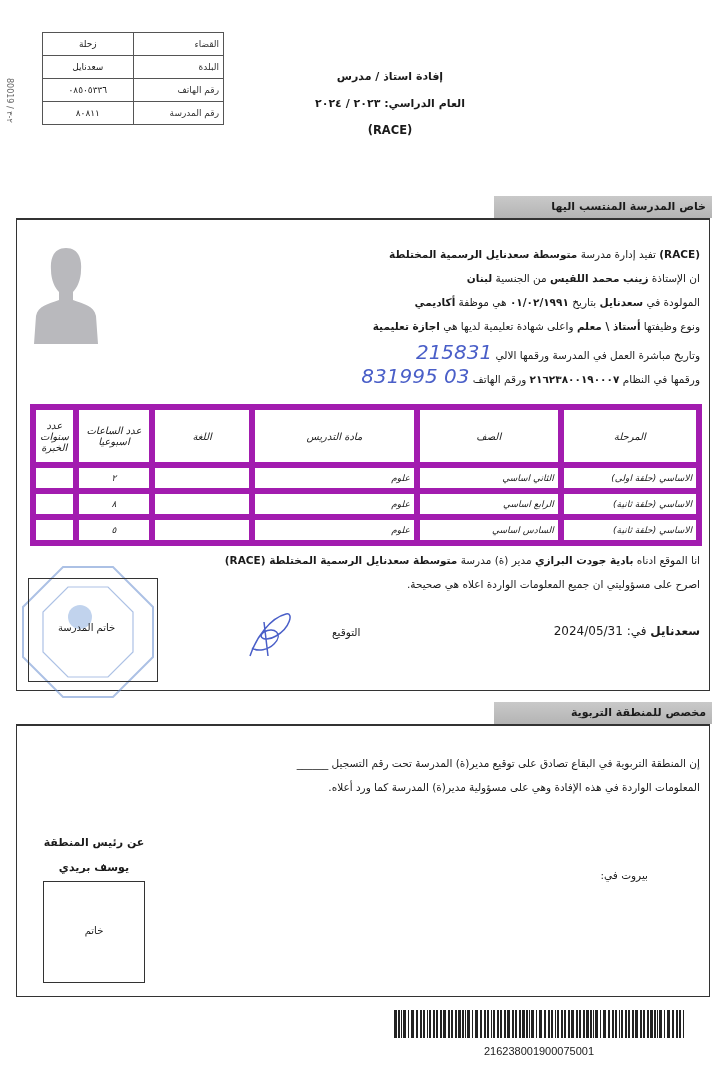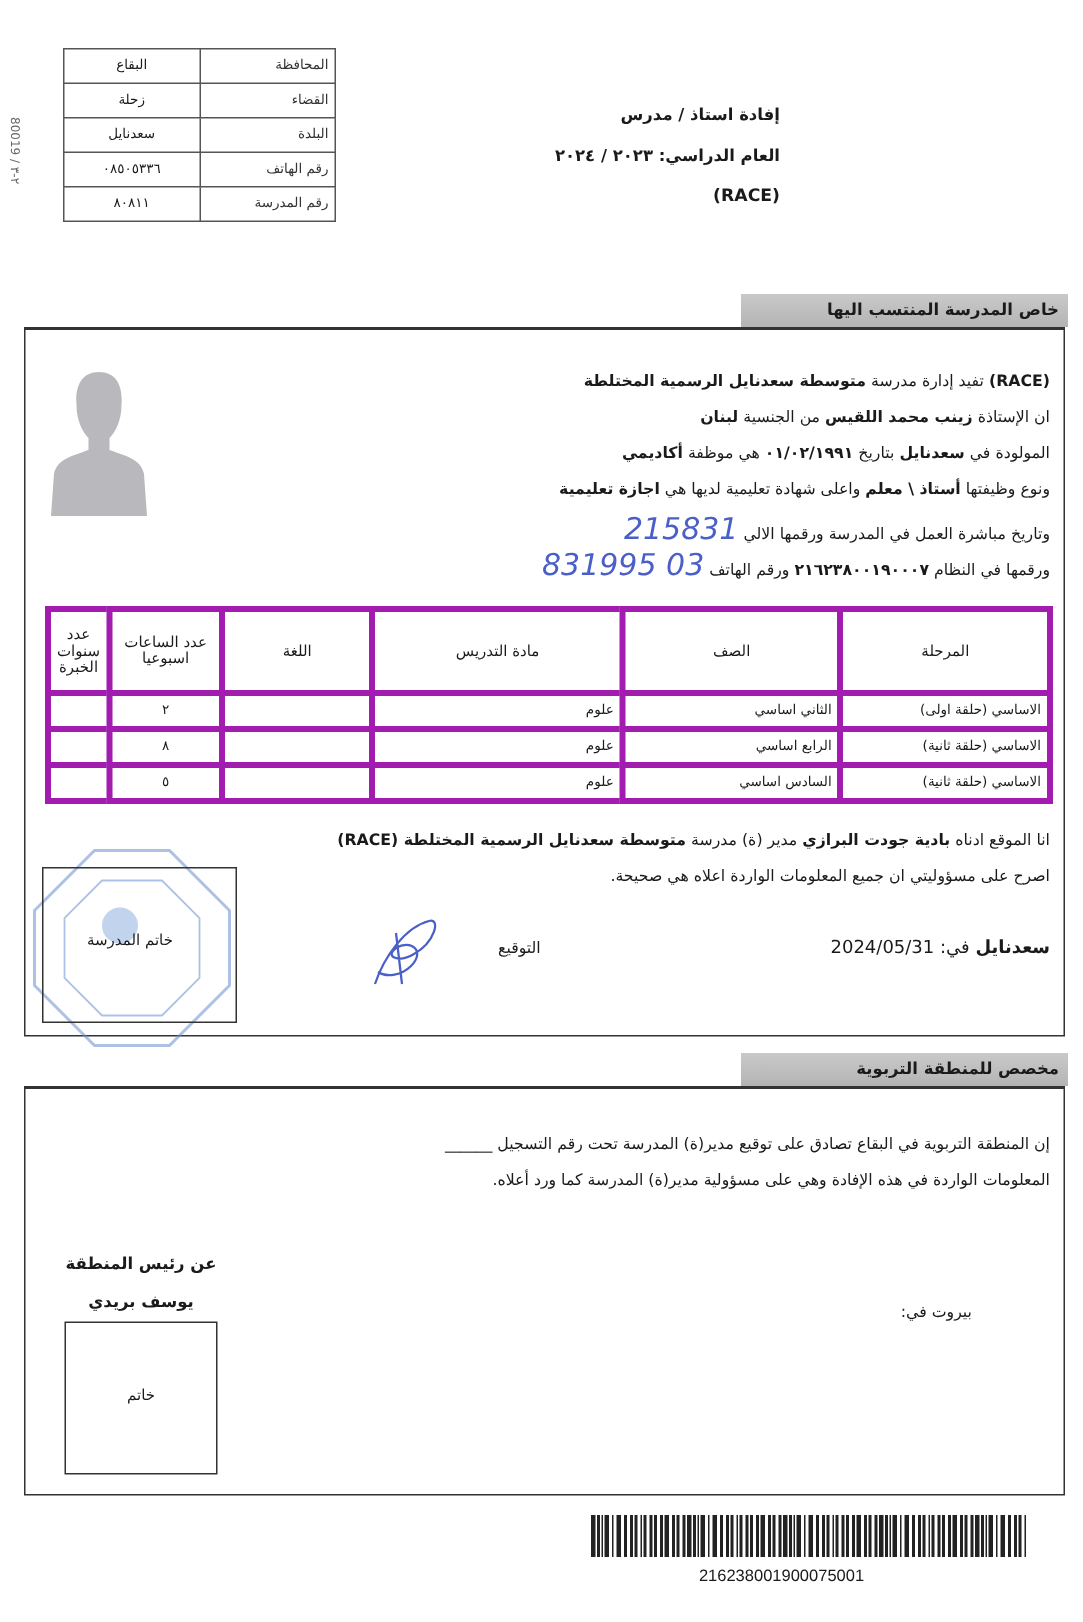--- a/index.html
+++ b/index.html
@@ -7,58 +7,54 @@
          font-family:"DejaVu Sans", "Liberation Sans", sans-serif; color:#1a1a1a; }
   .abs { position:absolute; }
   .rtl { direction:rtl; }
   
   .info-table { position:absolute; left:42px; top:32px; width:182px; border-collapse:collapse; border:1.5px solid #333; }
   .info-table td { border:1px solid #555; height:22px; font-size:9px; padding:0 4px; }
   .info-table td.lbl { text-align:right; width:84px; color:#333; }
   .info-table td.val { text-align:center; width:84px; }
   .side-code { position:absolute; left:14px; top:78px; font-size:8px; color:#666; transform:rotate(90deg); transform-origin:left top; white-space:nowrap; }
 
-  .header-block { position:absolute; left:260px; top:66px; width:260px; direction:rtl; }
+  .header-block { position:absolute; left:260px; top:66px; width:260px; text-align:center; direction:rtl; }
   .header-block .h1 { font-size:11px; font-weight:bold; margin:4px 0 14px; }
   .header-block .h2 { font-size:11px; font-weight:bold; margin:0 0 12px; }
   .header-block .h3 { font-size:11.5px; font-weight:bold; margin:0; line-height:17px; }
 
   .sec-title { position:absolute; right:10px; height:22px; background:linear-gradient(#c9c9c9,#b4b4b4);
                font-size:11px; font-weight:bold; direction:rtl; padding:0 6px; line-height:22px; text-align:right; }
   .panel { position:absolute; left:16px; width:692px; border:1.5px solid #333; border-top:2px solid #333; }
 
   .para { position:absolute; right:22px; direction:rtl; text-align:right; font-size:10.5px; white-space:nowrap; }
   .ul { font-weight:bold; }
   .hand { font-family:"DejaVu Sans", sans-serif; color:#4a5fc8; font-style:italic; font-size:20px; letter-spacing:1px; }
 
   .avatar { position:absolute; left:32px; top:244px; width:68px; height:100px; }
 
   .assign-table { position:absolute; left:30px; top:404px; width:672px; border-collapse:collapse; direction:rtl; }
-  .assign-table th, .assign-table td { border:4px solid #a21caf; font-size:9px; font-weight:normal; padding:0 4px; }
+  .assign-table th, .assign-table td { border:6px solid #a21caf; font-size:9px; font-weight:normal; padding:0 4px;font-style:italic; }
   .assign-table th { height:52px; font-size:10px; }
   .assign-table td { height:20px; }
 
   .stamp-box { position:absolute; left:28px; top:578px; width:128px; height:102px; border:1.5px solid #333; }
   .stamp-seal { position:absolute; left:18px; top:562px; width:140px; height:140px; opacity:0.55; }
   .stamp-label { position:absolute; left:58px; top:622px; font-size:10px; direction:rtl; }
 
   .region-box { position:absolute; left:43px; top:881px; width:100px; height:100px; border:1.5px solid #333; }
   .barcode { position:absolute; left:394px; top:1010px; width:290px; height:28px; }
 </style>
 </head>
 <body>
 
 <div class="side-code">80019 / ٢-٣</div>
 
 <table class="info-table">
   <tbody>
-    <tr>
-      <td class="val">البقاع</td>
-      <td class="lbl">المحافظة</td>
-    </tr>
     <tr>
       <td class="val">زحلة</td>
       <td class="lbl">القضاء</td>
     </tr>
     <tr>
       <td class="val">سعدنايل</td>
       <td class="lbl">البلدة</td>
     </tr>
     <tr>
       <td class="val">٠٨٥٠٥٣٣٦</td>
@@ -250,13 +246,13 @@
     <rect x="260" y="0" width="2" height="28" fill="#222"></rect>
     <rect x="263" y="0" width="1" height="28" fill="#222"></rect>
     <rect x="265" y="0" width="3" height="28" fill="#222"></rect>
     <rect x="270" y="0" width="1" height="28" fill="#222"></rect>
     <rect x="273" y="0" width="3" height="28" fill="#222"></rect>
     <rect x="278" y="0" width="2" height="28" fill="#222"></rect>
     <rect x="282" y="0" width="2" height="28" fill="#222"></rect>
     <rect x="285" y="0" width="2" height="28" fill="#222"></rect>
     <rect x="289" y="0" width="1" height="28" fill="#222"></rect>
   </svg>
-<div class="abs" style="left:376px; top:1045px; width:290px; text-align:center; font-size:11px; font-family:'Liberation Sans', sans-serif;">216238001900075001</div>
+<div class="abs" style="left:394px; top:1045px; width:290px; text-align:center; font-size:11px; font-family:'Liberation Sans', sans-serif;">216238001900075001</div>
 
 </body></html>

